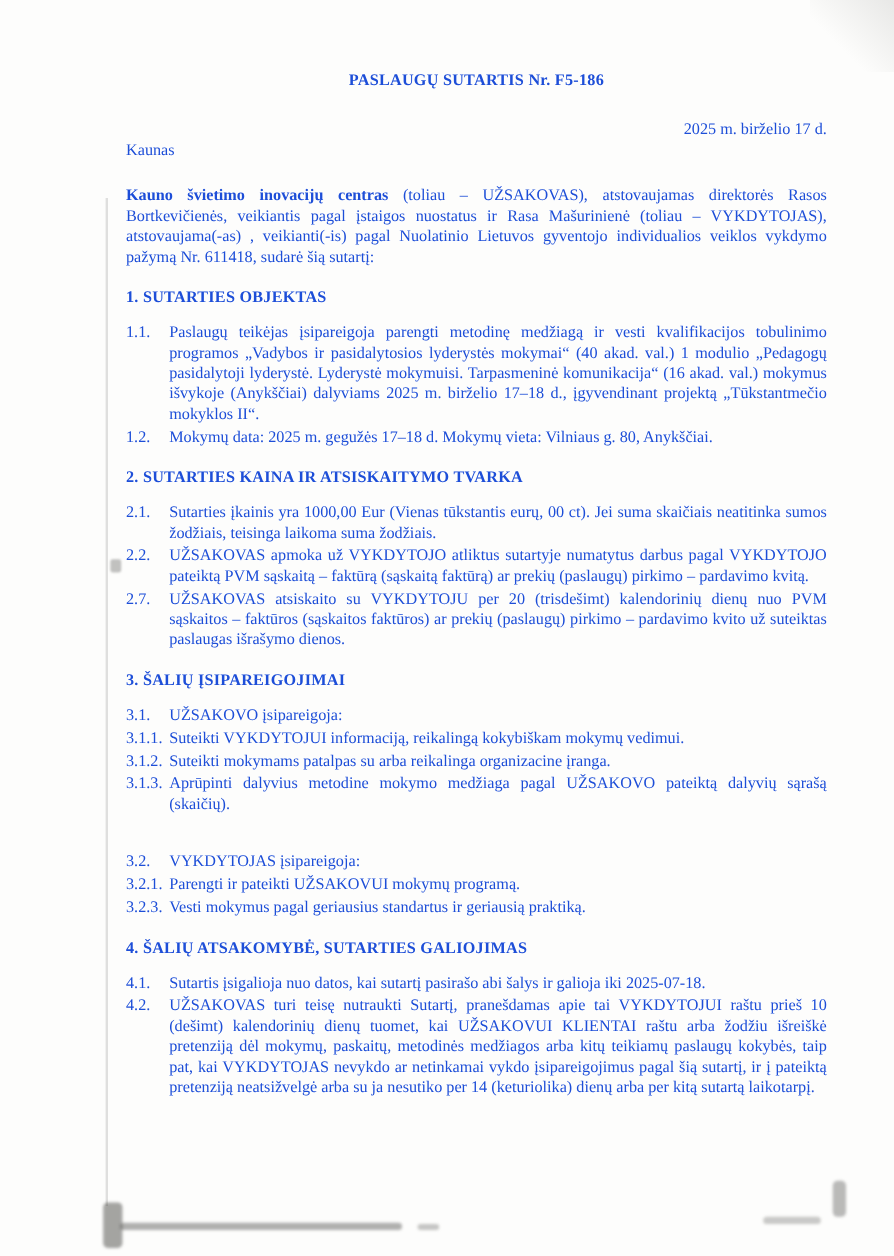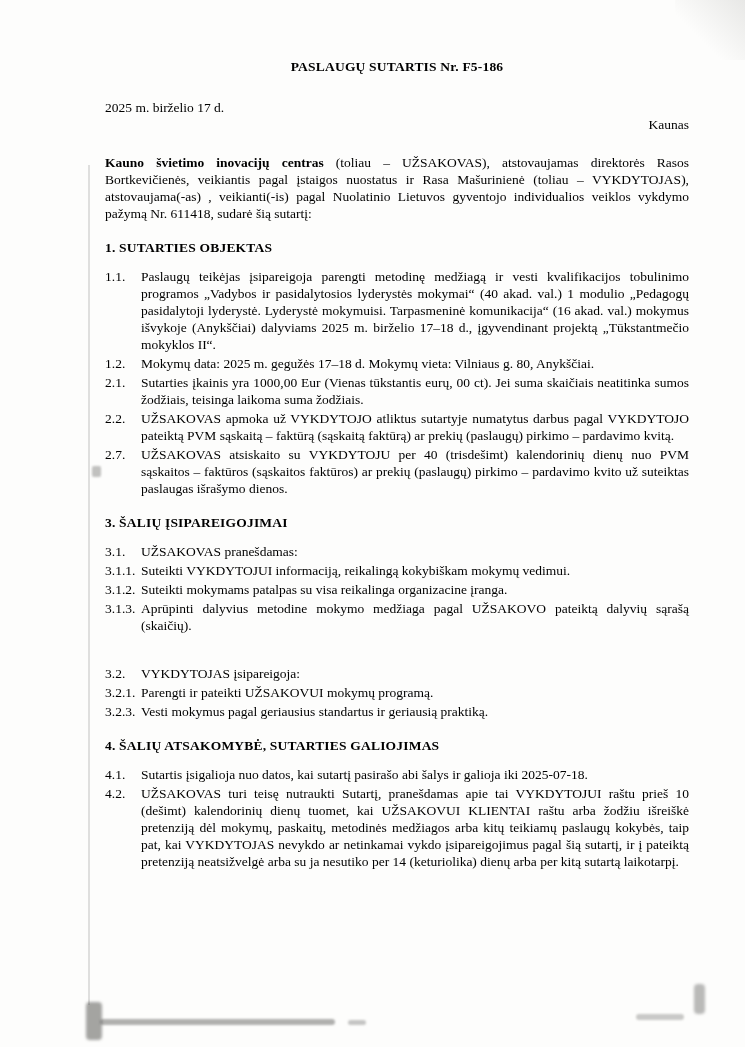--- a/index.html
+++ b/index.html
@@ -7,43 +7,43 @@
     padding: 0;
     background: #f2f2f0;
   }
   .page {
     position: relative;
     width: 745px;
     height: 1047px;
     background: #fdfdfc;
     overflow: hidden;
     font-family: "Liberation Serif", "DejaVu Serif", serif;
-    color: #000000;
+    color: #1d4ed8;
   }
   .content {
     position: absolute;
     left: 105px;
     top: 58px;
     width: 584px;
     font-size: 13.5px;
     line-height: 17px;
   }
   .title {
     margin: 0;
     font-size: 13.5px;
     font-weight: bold;
     text-align: center;
     letter-spacing: 0.2px;
   }
   .dateline {
     margin-top: 24px;
-    text-align: left;
+    text-align: right;
   }
   .placeline {
-    text-align: right;
+    text-align: left;
   }
   .intro {
     margin: 21px 0 4px 0;
     text-align: justify;
   }
   .heading {
     margin: 17px 0 12px 0;
     font-size: 13.5px;
     font-weight: bold;
     text-align: left;
@@ -159,30 +159,31 @@
     <div class="dateline">2025 m. birželio  17 d.</div>
     <div class="placeline">Kaunas</div>
 
     <p class="intro"><strong>Kauno švietimo inovacijų centras</strong> <span>(toliau – UŽSAKOVAS), atstovaujamas direktorės Rasos Bortkevičienės, veikiantis pagal įstaigos nuostatus ir Rasa Mašurinienė (toliau – VYKDYTOJAS), atstovaujama(-as) , veikianti(-is) pagal Nuolatinio Lietuvos gyventojo individualios veiklos vykdymo pažymą Nr. 611418, sudarė šią sutartį:</span></p>
 
     <h2 class="heading">1. SUTARTIES OBJEKTAS</h2>
 
     <div class="clause"><span class="num">1.1.</span><span>Paslaugų teikėjas įsipareigoja parengti metodinę medžiagą ir vesti kvalifikacijos tobulinimo programos „Vadybos ir pasidalytosios lyderystės mokymai“ (40 akad. val.) 1 modulio „Pedagogų pasidalytoji lyderystė. Lyderystė mokymuisi. Tarpasmeninė komunikacija“ (16 akad. val.) mokymus išvykoje (Anykščiai) dalyviams 2025 m. birželio 17–18 d., įgyvendinant projektą „Tūkstantmečio mokyklos II“.</span></div>
     <div class="clause"><span class="num">1.2.</span><span>Mokymų data: 2025 m. gegužės 17–18 d. Mokymų vieta: Vilniaus g. 80, Anykščiai.</span></div>
 
+    <h2 class="heading">2. SUTARTIES KAINA IR ATSISKAITYMO TVARKA</h2>
 
     <div class="clause"><span class="num">2.1.</span><span>Sutarties įkainis yra  1000,00 Eur (Vienas tūkstantis eurų, 00 ct). Jei suma skaičiais neatitinka sumos žodžiais, teisinga laikoma suma žodžiais.</span></div>
     <div class="clause"><span class="num">2.2.</span><span>UŽSAKOVAS apmoka už VYKDYTOJO atliktus sutartyje numatytus darbus pagal VYKDYTOJO pateiktą PVM sąskaitą – faktūrą (sąskaitą faktūrą) ar prekių (paslaugų) pirkimo – pardavimo kvitą.</span></div>
-    <div class="clause"><span class="num">2.7.</span><span>UŽSAKOVAS atsiskaito su VYKDYTOJU per 40 (trisdešimt) kalendorinių dienų nuo PVM sąskaitos – faktūros (sąskaitos faktūros) ar prekių (paslaugų) pirkimo – pardavimo kvito už suteiktas paslaugas išrašymo dienos.</span></div>
+    <div class="clause"><span class="num">2.7.</span><span>UŽSAKOVAS atsiskaito su VYKDYTOJU per 20 (trisdešimt) kalendorinių dienų nuo PVM sąskaitos – faktūros (sąskaitos faktūros) ar prekių (paslaugų) pirkimo – pardavimo kvito už suteiktas paslaugas išrašymo dienos.</span></div>
 
     <h2 class="heading">3. ŠALIŲ ĮSIPAREIGOJIMAI</h2>
 
-    <div class="clause"><span class="num">3.1.</span><span>UŽSAKOVAS pranešdamas:</span></div>
+    <div class="clause"><span class="num">3.1.</span><span>UŽSAKOVO įsipareigoja:</span></div>
     <div class="clause"><span class="num">3.1.1.</span><span>Suteikti VYKDYTOJUI informaciją, reikalingą kokybiškam mokymų vedimui.</span></div>
-    <div class="clause"><span class="num">3.1.2.</span><span>Suteikti mokymams patalpas su visa reikalinga organizacine įranga.</span></div>
+    <div class="clause"><span class="num">3.1.2.</span><span>Suteikti mokymams patalpas su arba reikalinga organizacine įranga.</span></div>
     <div class="clause"><span class="num">3.1.3.</span><span>Aprūpinti dalyvius metodine mokymo medžiaga pagal UŽSAKOVO pateiktą dalyvių sąrašą (skaičių).</span></div>
     <div class="clause gap-before"><span class="num">3.2.</span><span>VYKDYTOJAS įsipareigoja:</span></div>
     <div class="clause"><span class="num">3.2.1.</span><span>Parengti ir pateikti UŽSAKOVUI mokymų programą.</span></div>
     <div class="clause"><span class="num">3.2.3.</span><span>Vesti mokymus pagal geriausius standartus ir geriausią praktiką.</span></div>
 
     <h2 class="heading">4. ŠALIŲ ATSAKOMYBĖ, SUTARTIES GALIOJIMAS</h2>
 
     <div class="clause"><span class="num">4.1.</span><span>Sutartis įsigalioja nuo datos, kai sutartį pasirašo abi šalys ir galioja iki 2025-07-18.</span></div>
     <div class="clause"><span class="num">4.2.</span><span>UŽSAKOVAS turi teisę nutraukti Sutartį, pranešdamas apie tai VYKDYTOJUI raštu prieš 10 (dešimt) kalendorinių dienų tuomet, kai UŽSAKOVUI KLIENTAI raštu arba žodžiu išreiškė pretenziją dėl mokymų, paskaitų, metodinės medžiagos arba kitų teikiamų paslaugų kokybės, taip pat, kai VYKDYTOJAS nevykdo ar netinkamai vykdo įsipareigojimus pagal šią sutartį, ir į pateiktą pretenziją neatsižvelgė arba su ja nesutiko per 14 (keturiolika) dienų arba per kitą sutartą laikotarpį.</span></div>
 

